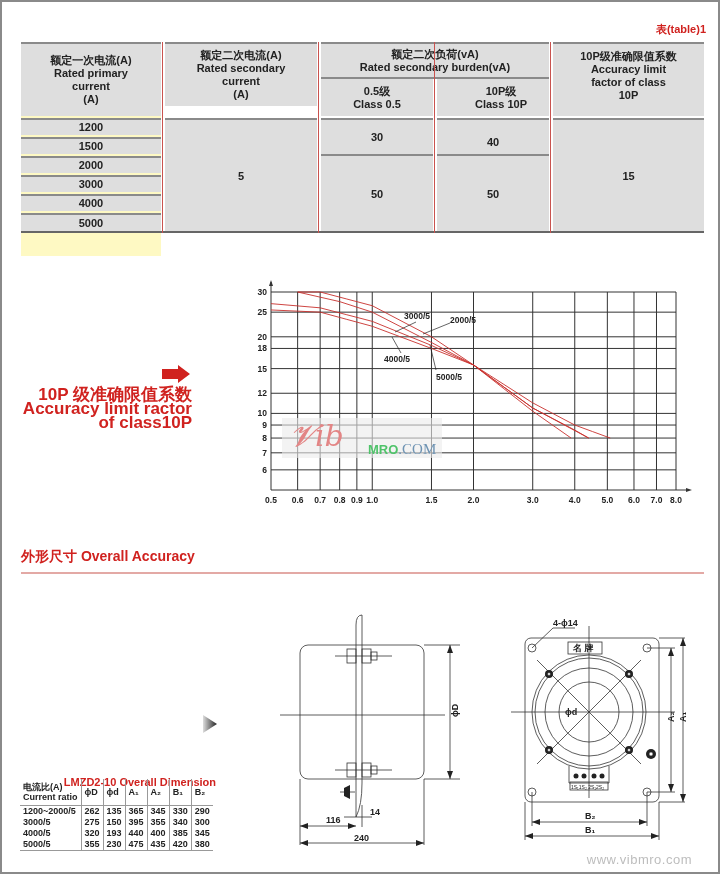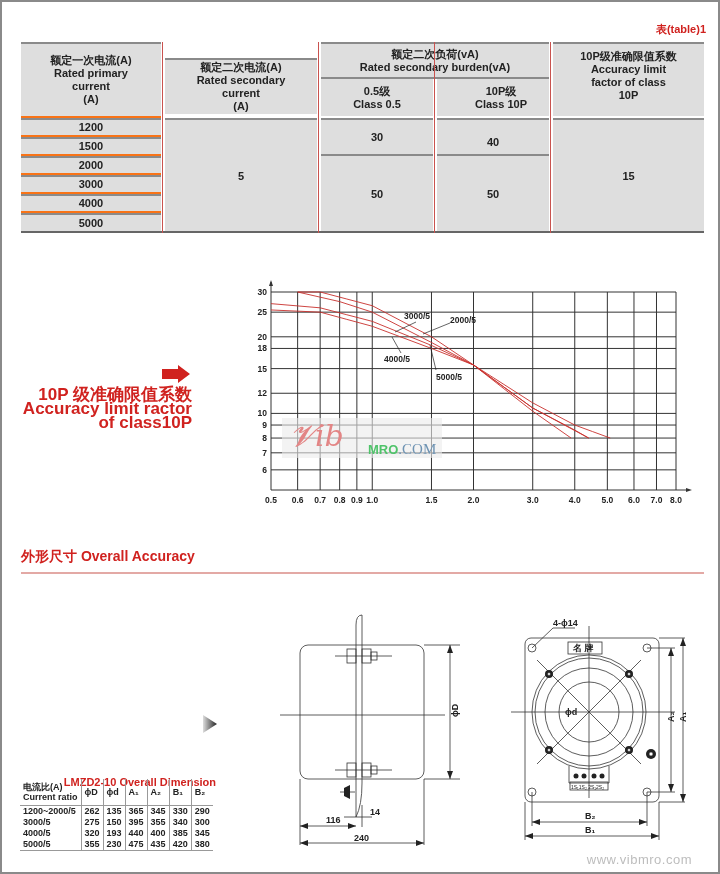--- a/index.html
+++ b/index.html
@@ -40,21 +40,21 @@
 <div class="tbl-caption">表(table)1</div>
 
 <div class="spec">
 
   <div class="cell hdr flex" style="left:0;top:0;width:140px;height:74px;">
     <div>额定一次电流(A)</div>
     <div>Rated primary</div>
     <div>current</div>
     <div>(A)</div>
   </div>
-  <div class="cell hdr flex" style="left:144px;top:0;width:152px;height:56px;margin-top:16px;">
+  <div class="cell hdr flex" style="left:144px;top:0;width:152px;height:64px;">
     <div>额定二次电流(A)</div>
     <div>Rated secondary</div>
     <div>current</div>
     <div>(A)</div>
   </div>
   <div class="cell hdr flex" style="left:300px;top:0;width:228px;height:35px;">
     <div>额定二次负荷(vA)</div>
     <div>Rated secondary burden(vA)</div>
   </div>
   <div class="cell flex" style="left:300px;top:37px;width:112px;height:37px;">
@@ -66,21 +66,21 @@
     <div>Class 10P</div>
   </div>
   <div class="hline" style="left:300px;top:35px;width:228px;"></div>
   <div class="cell hdr flex" style="left:532px;top:0;width:151px;height:74px;justify-content:flex-start;padding-top:6px;">
     <div>10P级准确限值系数</div>
     <div>Accuracy limit</div>
     <div>factor of class</div>
     <div>10P</div>
   </div>
 
-  <div class="cell" style="left:0;top:74px;width:140px;height:117px;background:#f97316;">
+  <div class="cell" style="left:0;top:74px;width:140px;height:140px;background:#fef9c3;">
     <div class="cell flex hdr" style="left:0;top:2px;width:140px;height:17px;">1200</div>
     <div class="cell flex hdr" style="left:0;top:21px;width:140px;height:17px;">1500</div>
     <div class="cell flex hdr" style="left:0;top:40px;width:140px;height:17px;">2000</div>
     <div class="cell flex hdr" style="left:0;top:59px;width:140px;height:17px;">3000</div>
     <div class="cell flex hdr" style="left:0;top:78px;width:140px;height:17px;">4000</div>
     <div class="cell flex hdr" style="left:0;top:97px;width:140px;height:18px;">5000</div>
   </div>
   <div class="cell flex hdr" style="left:144px;top:76px;width:152px;height:115px;">5</div>
   <div class="cell flex hdr" style="left:300px;top:76px;width:112px;height:36px;">30</div>
   <div class="cell flex hdr" style="left:300px;top:112px;width:112px;height:79px;">50</div>

